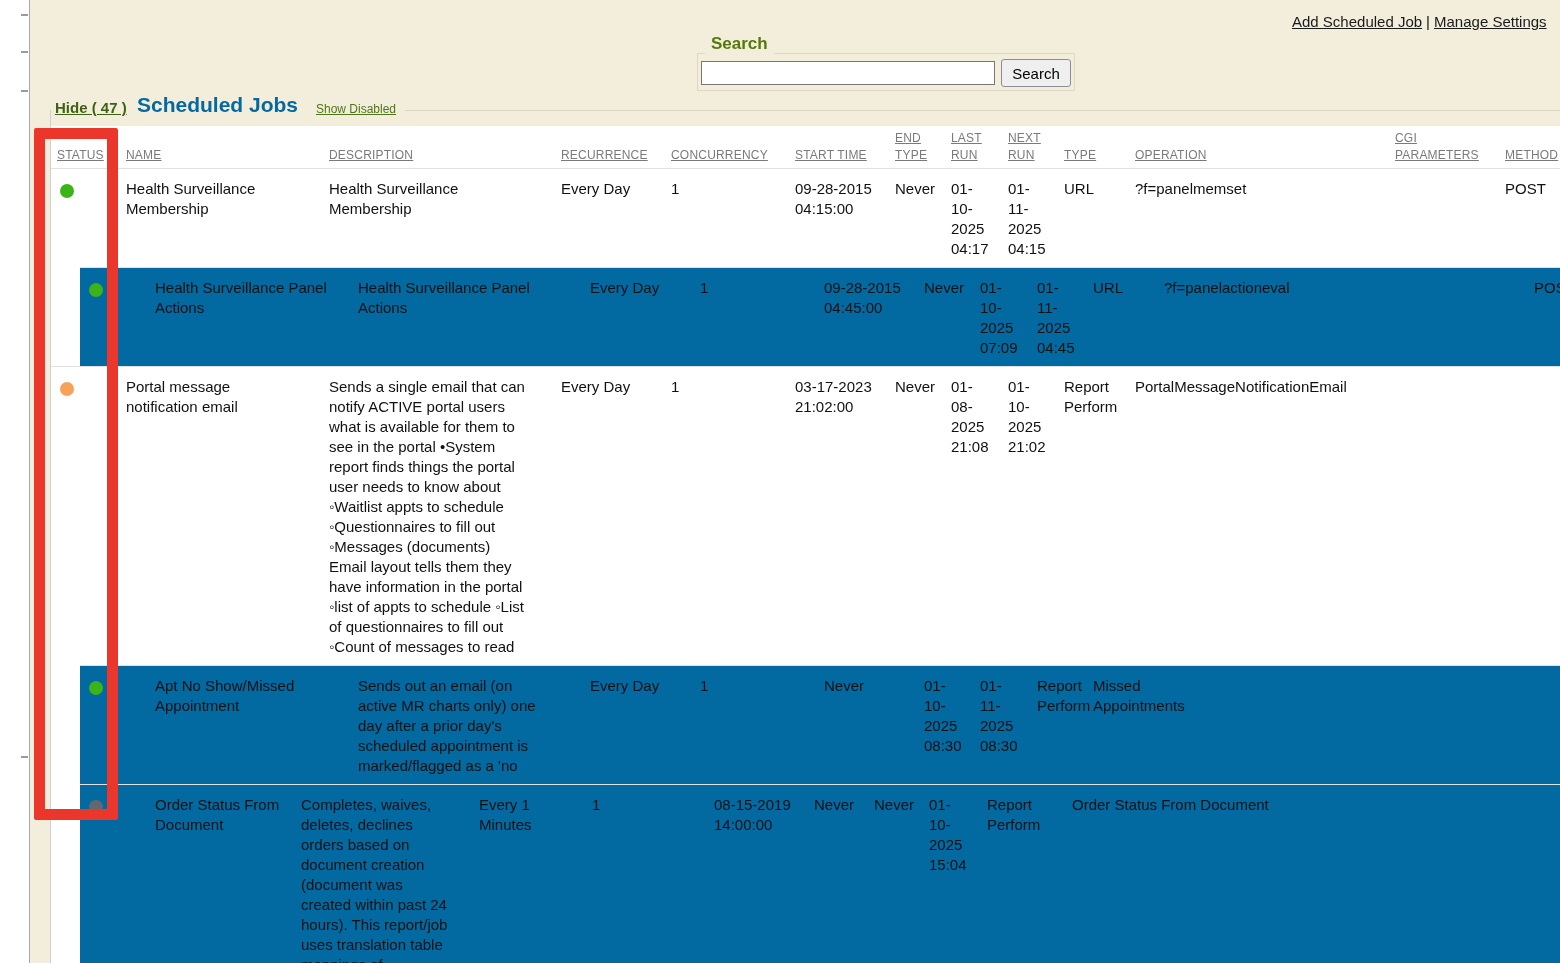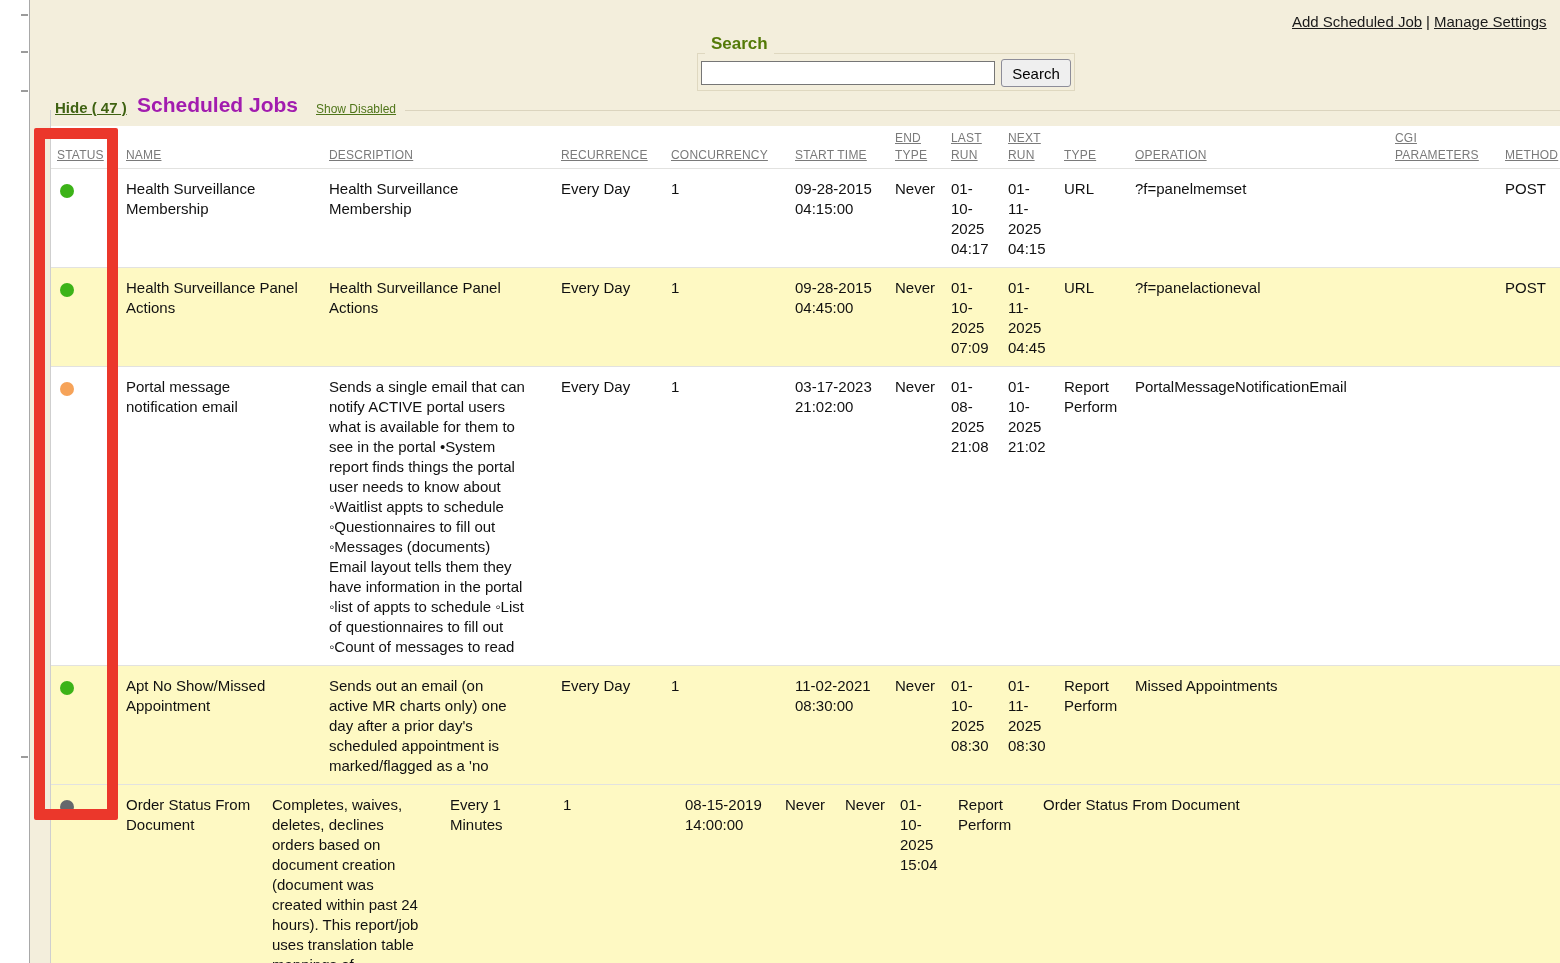--- a/index.html
+++ b/index.html
@@ -21,34 +21,34 @@
 
   
   .search-box { position:absolute; left:697px; top:53px; width:378px; height:38px; border:1px solid #DFD8C0; z-index:3; }
   .search-legend { position:absolute; left:705px; top:34px; padding:0 6px; background:#F3EEDC; color:#547A08; font-size:17px; font-weight:bold; z-index:4; }
   .search-input { position:absolute; left:701px; top:61px; width:294px; height:24px; border:1px solid #767676; background:#fff; font-size:14px; padding:0 4px; z-index:4; font-family:"Liberation Sans",sans-serif; }
   .search-btn { position:absolute; left:1001px; top:59px; width:70px; height:28px; border:1px solid #8D8D99; border-radius:3px; background:#EFEFEF; font-size:15px; z-index:4; font-family:"Liberation Sans",sans-serif; cursor:pointer; }
 
   
   .jobs-legend { position:absolute; left:0; top:92px; width:1316px; height:28px; z-index:3; }
   .hide-link { position:absolute; left:55px; top:7px; font-size:15px; font-weight:bold; color:#3F6212; text-decoration:underline; cursor:pointer; }
-  .jobs-title { position:absolute; left:137px; top:1px; font-size:21px; font-weight:bold; color:#a21caf; }
+  .jobs-title { position:absolute; left:137px; top:1px; font-size:21px; font-weight:bold; color:#0369a1; }
   .show-disabled { position:absolute; left:316px; top:10px; font-size:12px; color:#4F7519; text-decoration:underline; cursor:pointer; }
   .legend-line { position:absolute; left:405px; top:18px; width:1155px; height:1px; background:#DBD4BE; }
   .fieldset-vline { position:absolute; left:50px; top:110px; width:1px; height:853px; background:#CFCFCF; z-index:1; }
 
   
   .table-area { position:absolute; left:51px; top:126px; width:1509px; height:837px; background:#FFFFFF; z-index:1; }
   .grid-main { display:grid; grid-template-columns:75px 203px 232px 110px 124px 100px 56px 57px 56px 71px 260px 110px 1fr; }
   .grid-alt  { display:grid; grid-template-columns:75px 146px 178px 113px 122px 100px 60px 55px 58px 85px 1fr; }
   .thead { height:42px; align-items:end; padding-bottom:4px; }
   .thead .th { font-size:12px; color:#7A7A7A; text-decoration:underline; white-space:pre-line; line-height:17px; letter-spacing:0.2px; cursor:pointer; }
   .th.pad { padding-left:6px; }
   .row { border-top:1px solid #E2E2E0; font-size:15px; line-height:20px; padding-top:10px; padding-bottom:8px; }
-  .row.shade { background:#fef9c3; }
+  .row.shade { background:#0369a1;margin-left:29px; }
   .cell { white-space:pre-line; padding-right:10px; }
   .dot { width:14px; height:14px; border-radius:50%; margin:5px 0 0 9px; }
   .r1 { min-height:90px; } .r2 { min-height:92px; } .r3 { min-height:296px; } .r4 { min-height:110px; } .r5 { min-height:210px; }
 
   
   .annotation { position:absolute; left:34px; top:128px; width:84px; height:692px; border:11px solid #EB372B; border-radius:2px; z-index:50; pointer-events:none; }
 </style>
 </head>
 <body>
 
@@ -198,22 +198,20 @@
       </div>
     <div class="cell">Apt No Show/Missed
 Appointment</div>
     <div class="cell">Sends out an email (on
 active MR charts only) one
 day after a prior day's
 scheduled appointment is
 marked/flagged as a 'no</div>
     <div class="cell">Every Day</div>
     <div class="cell">1</div>
-    <div class="cell">11-02-2021
-08:30:00</div>
     <div class="cell">Never</div>
     <div class="cell">01-
 10-
 2025
 08:30</div>
     <div class="cell">01-
 11-
 2025
 08:30</div>
     <div class="cell">Report

